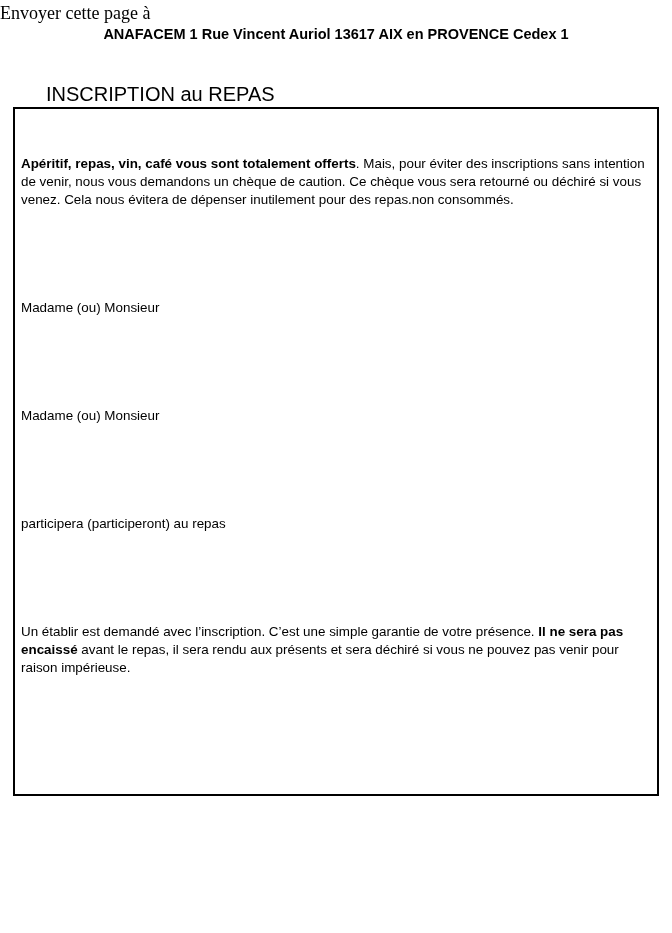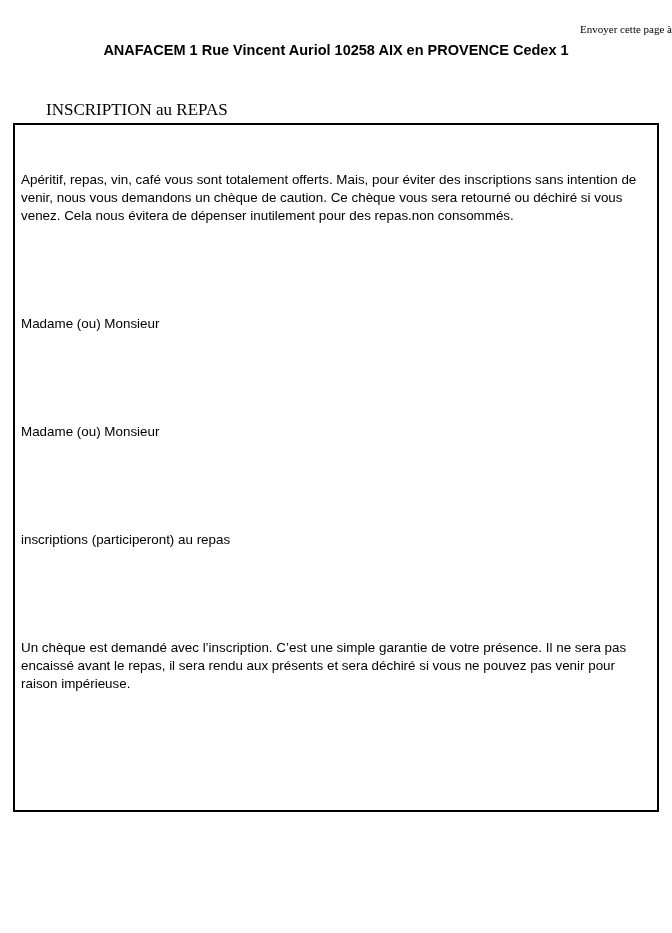--- a/index.html
+++ b/index.html
@@ -10,70 +10,70 @@
   }
   body {
     width: 672px;
     height: 933px;
     font-family: "Liberation Sans", sans-serif;
     overflow: hidden;
   }
 
   
   .header-line1 {
-    margin-top: 20px;
-    text-align: right;
+    margin-top: 4px;
+    text-align: left;
     font-family: "Liberation Serif", serif;
-    font-size: 11px;
+    font-size: 18px;
     line-height: 18px;
   }
   .header-line2 {
     margin-top: 3px;
     text-align: center;
     font-weight: bold;
     font-size: 14.5px;
     line-height: 18px;
   }
 
   .section-title {
     margin: 42px 0 4px 46px;
-    font-family: Liberation Serif, serif;
-    font-size: 17px;
+    font-family: Liberation Sans, sans-serif;
+    font-size: 20px;
     line-height: 18px;
   }
 
   
   .repas-box {
     margin: 0 13px 0 13px;
     border: 2px solid #000;
     padding: 10px 8px 9px 6px;
     font-size: 13.4px;
     line-height: 18px;
     white-space: pre-wrap;
   }
   .repas-box .gap { height: 18px; }
-  .bold { font-weight: normal; margin-top: 16px; }
+  .bold { font-weight: bold; margin-top: 16px; }
 </style>
 </head>
 <body>
 
 <div>
 
   <div class="header-line1">Envoyer cette page à</div>
-  <div class="header-line2">ANAFACEM 1 Rue Vincent Auriol 10258 AIX en PROVENCE Cedex 1</div>
+  <div class="header-line2">ANAFACEM 1 Rue Vincent Auriol 13617 AIX en PROVENCE Cedex 1</div>
 
   <div class="section-title">INSCRIPTION au REPAS</div>
 
   <div class="repas-box">
     <div><span class="bold">Apéritif, repas, vin, café vous sont totalement offerts</span><span>. Mais, pour éviter des inscriptions sans intention de venir, nous vous demandons un chèque de caution. Ce chèque vous sera retourné ou déchiré si vous venez. Cela nous évitera de dépenser inutilement pour des repas.non consommés.</span></div>
     <div class="gap"></div>
     <div>Madame (ou) Monsieur</div>
     <div class="gap"></div>
     <div>Madame (ou) Monsieur</div>
     <div class="gap"></div>
-    <div>inscriptions (participeront) au repas</div>
+    <div>participera (participeront) au repas</div>
     <div class="gap"></div>
-    <div><span>Un chèque est demandé avec l’inscription. C’est une simple garantie de votre présence. </span><span class="bold">Il ne sera pas encaissé</span><span> avant le repas, il sera rendu aux présents et sera déchiré si vous ne pouvez pas venir pour raison impérieuse.</span></div>
+    <div><span>Un établir est demandé avec l’inscription. C’est une simple garantie de votre présence. </span><span class="bold">Il ne sera pas encaissé</span><span> avant le repas, il sera rendu aux présents et sera déchiré si vous ne pouvez pas venir pour raison impérieuse.</span></div>
     <div class="gap"></div>
     
   </div>
 
 </div>
 
 </body></html>

